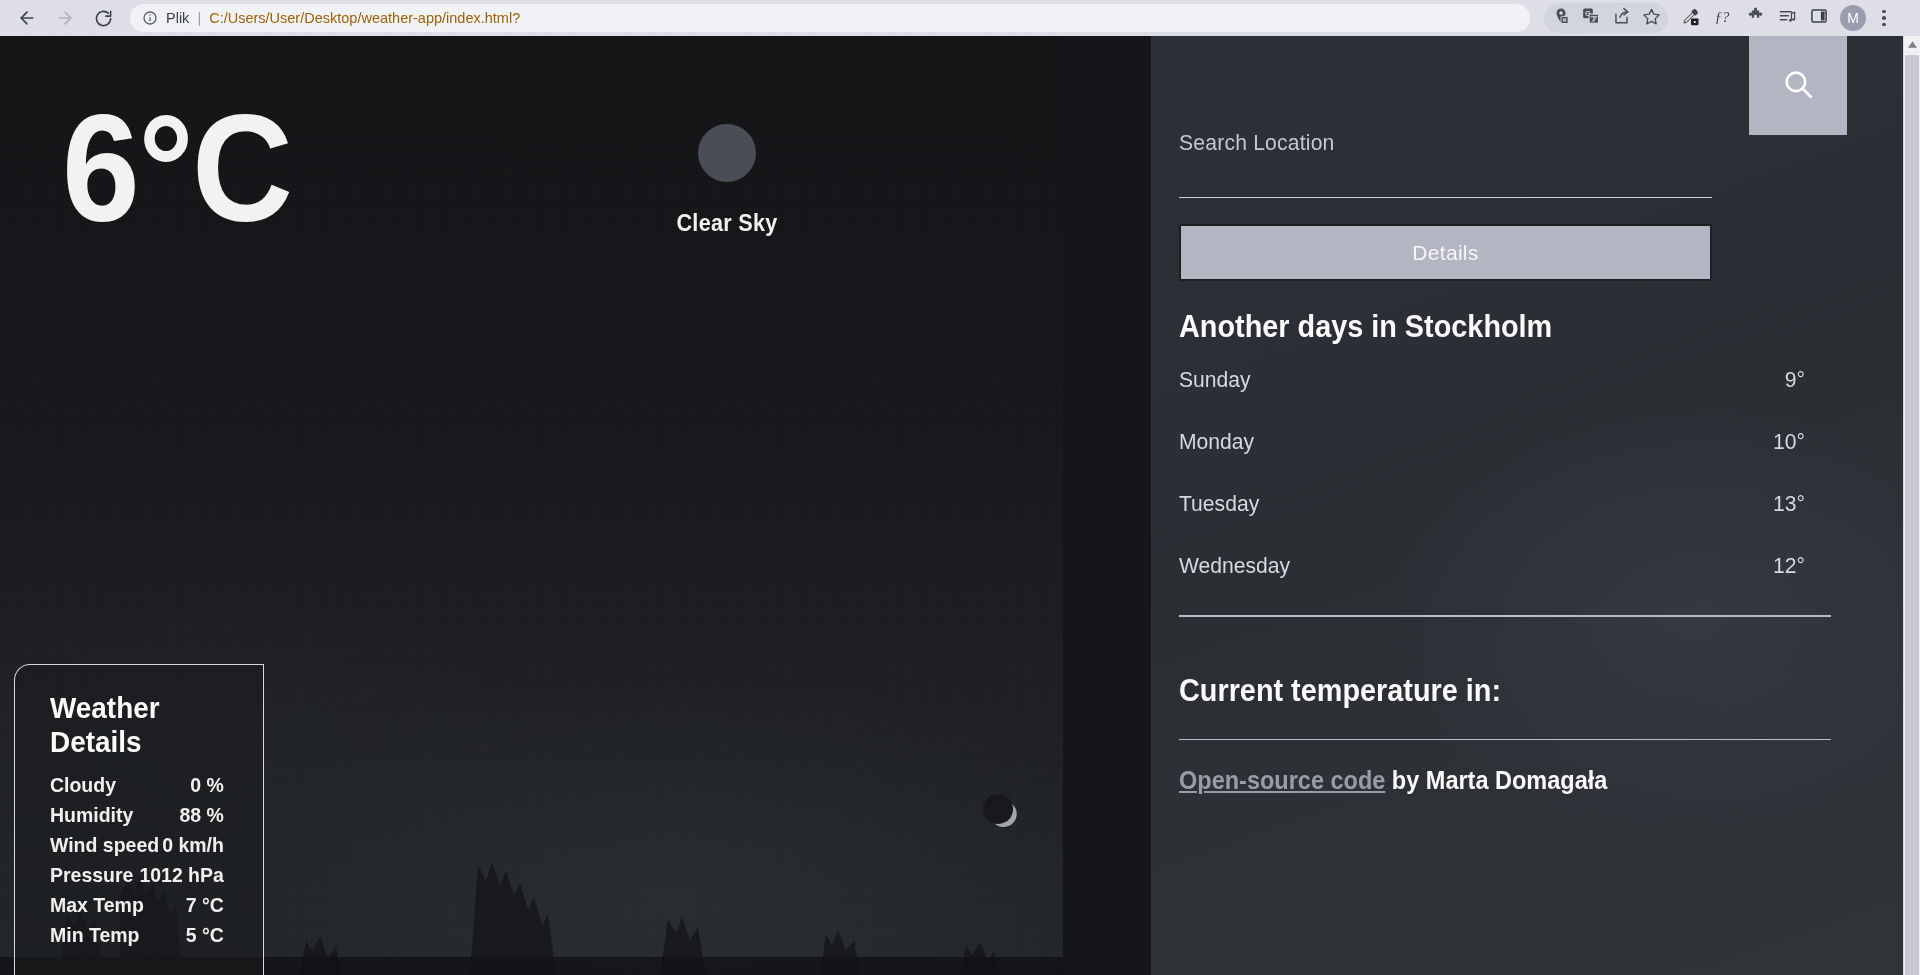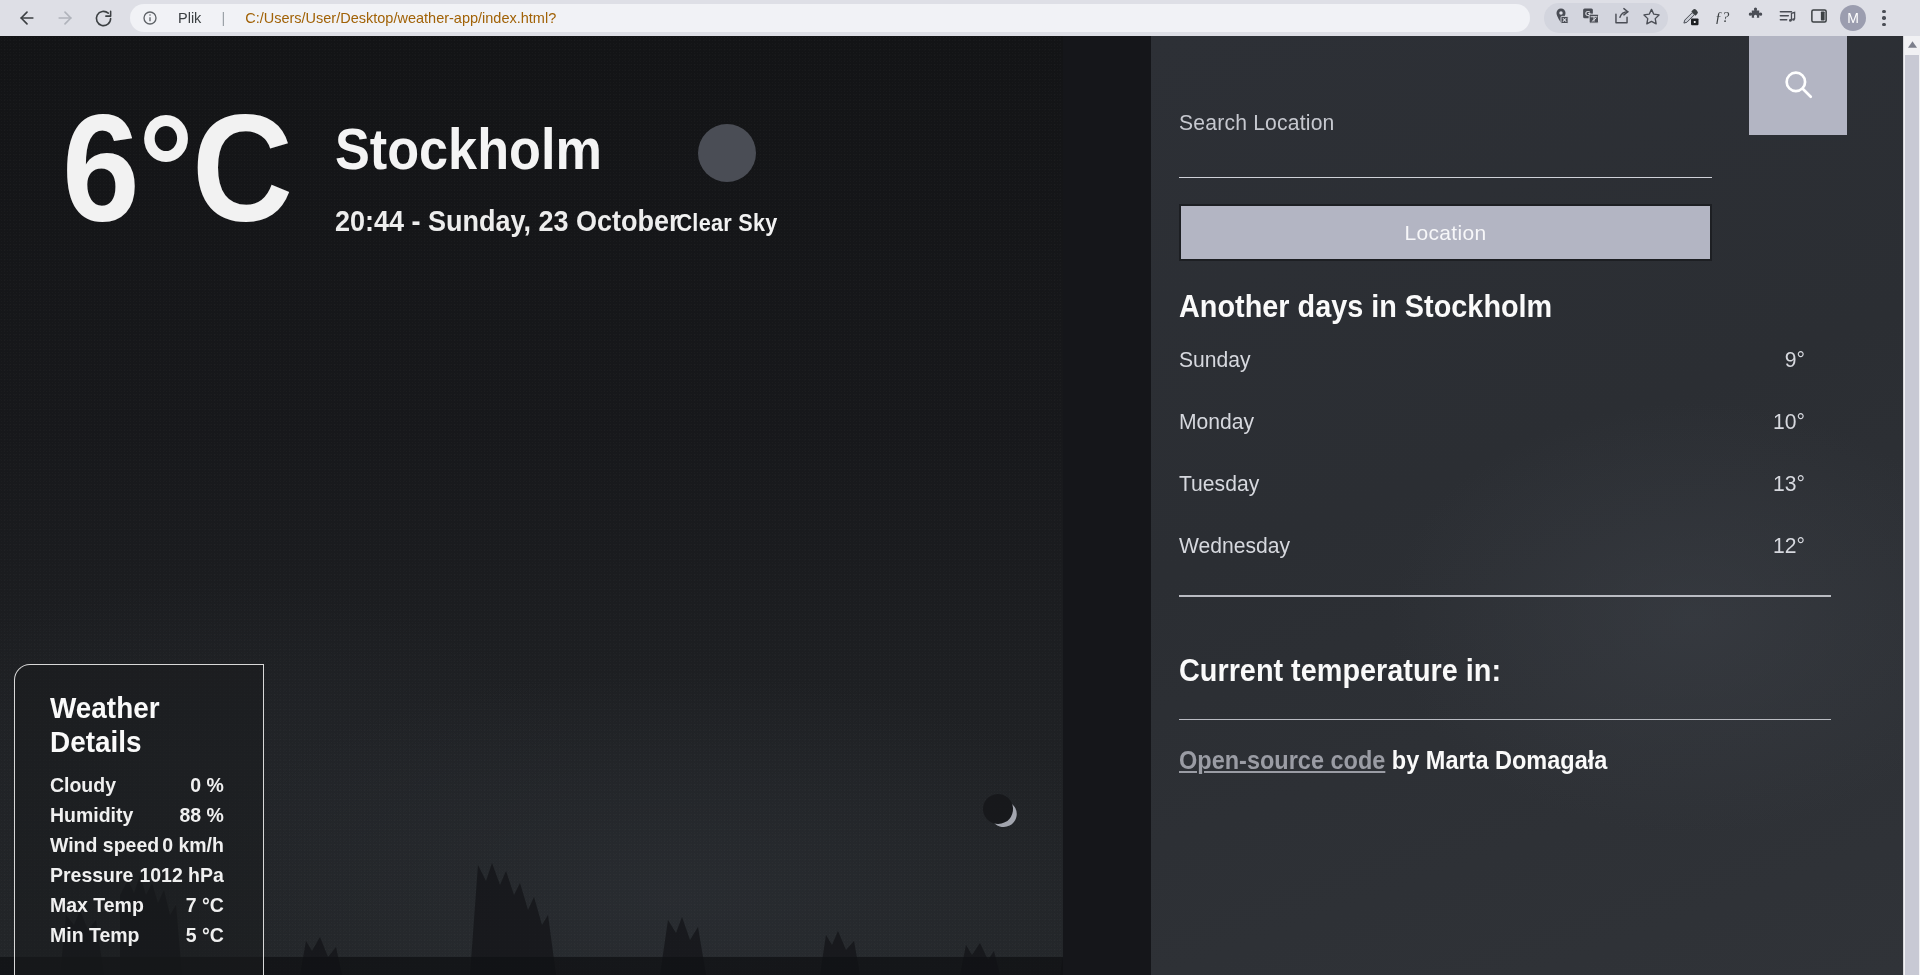--- a/index.html
+++ b/index.html
@@ -16,21 +16,21 @@
     display:flex; align-items:center; padding:0 10px; gap:4px;
   }
   .nav-btn{
     width:34px; height:34px; display:flex; align-items:center; justify-content:center;
     border-radius:50%; flex:0 0 auto;
   }
   .nav-btn svg{ display:block; }
   .url-pill{
     flex:1 1 auto; height:28px; margin-left:6px; margin-right:10px;
     background:#f1f2f6; border-radius:14px;
-    display:flex; align-items:center; padding:0 12px; gap:20px;
+    display:flex; align-items:center; padding:0 12px; gap:8px;
     max-width:1400px;
   }
   .info-icon{ flex:0 0 auto; display:flex; }
   .url-scheme{ font-size:14.5px; color:#3c4043; white-space:nowrap; }
   .url-sep{ color:#9aa0a6; font-size:14.5px; }
   .url-text{ font-size:14.5px; color:#a16207; white-space:nowrap; overflow:hidden; text-overflow:ellipsis; }
   .tb-icons{ display:flex; align-items:center; gap:2px; flex:0 0 auto; }
   .tb-icon{
     width:30px; height:30px; display:flex; align-items:center; justify-content:center;
     border-radius:50%; flex:0 0 auto;
@@ -146,21 +146,21 @@
   .sidebar::before{
     content:""; position:absolute; inset:0;
     background:radial-gradient(ellipse 420px 300px at 72% 62%, rgba(62,66,73,.5), rgba(0,0,0,0) 72%);
     pointer-events:none;
   }
   .search-btn{
     position:absolute; right:56px; top:0; width:98px; height:99px;
     background:#b3b5c3; border:none;
     display:flex; align-items:center; justify-content:center; cursor:pointer;
   }
-  .sb-inner{ position:relative; padding:74px 60px 0 28px; }
+  .sb-inner{ position:relative; padding:94px 60px 0 28px; }
   .search-label{
     font-family:"Liberation Sans Narrow","Liberation Sans",sans-serif;
     font-size:22px; color:#c6c8cf; font-weight:400; letter-spacing:.2px;
     transform:scaleX(.96); transform-origin:left;
   }
   .search-input{
     display:block; width:533px; height:34px; margin-top:8px;
     background:transparent; border:none; border-bottom:1.6px solid #cfd1d8;
     color:#e8e8ea; font-size:19px; outline:none;
     font-family:"Liberation Sans Narrow","Liberation Sans",sans-serif;
@@ -373,24 +373,20 @@
         <path d="M960 230 L966 200 L972 210 L980 198 L988 215 L994 206 L1000 230 Z"></path>
         <path d="M1060 230 L1068 182 L1076 194 L1082 178 L1090 200 L1098 190 L1106 230 Z"></path>
       </g>
       <rect x="0" y="212" width="1151" height="18" fill="#0d0e10" opacity="0.8"></rect>
     </svg>
 
     <div class="crescent"></div>
 
     <div class="temp-block">
       <div class="big-temp">6°C</div>
-      <div class="city-wrap">
-        <div class="city-name">Stockholm</div>
-        <div class="city-time">20:44 - Sunday, 23 October</div>
-      </div>
     </div>
 
     <div class="cond-wrap">
       <div class="cond-icon"></div>
       <div class="cond-label">Clear Sky</div>
     </div>
 
     <div class="details-card">
       <div class="details-title">Weather Details</div>
 
@@ -429,21 +425,21 @@
             <circle cx="10.5" cy="10.5" r="6.5"></circle>
             <line x1="15.5" y1="15.5" x2="21" y2="21"></line>
           </svg>
       </span>
     </button>
 
     <div class="sb-inner">
       <div class="search-label">Search Location</div>
       <input class="search-input" type="text" placeholder="" style="">
 
-      <button class="current-btn">Location</button>
+      <button class="current-btn">Details</button>
 
       <div class="sec-title">Another days in Stockholm</div>
 
       <div class="day-list">
         <div class="day-row">
           <span>Sunday</span>
           <span>9°</span>
         </div>
         <div class="day-row">
           <span>Monday</span>

